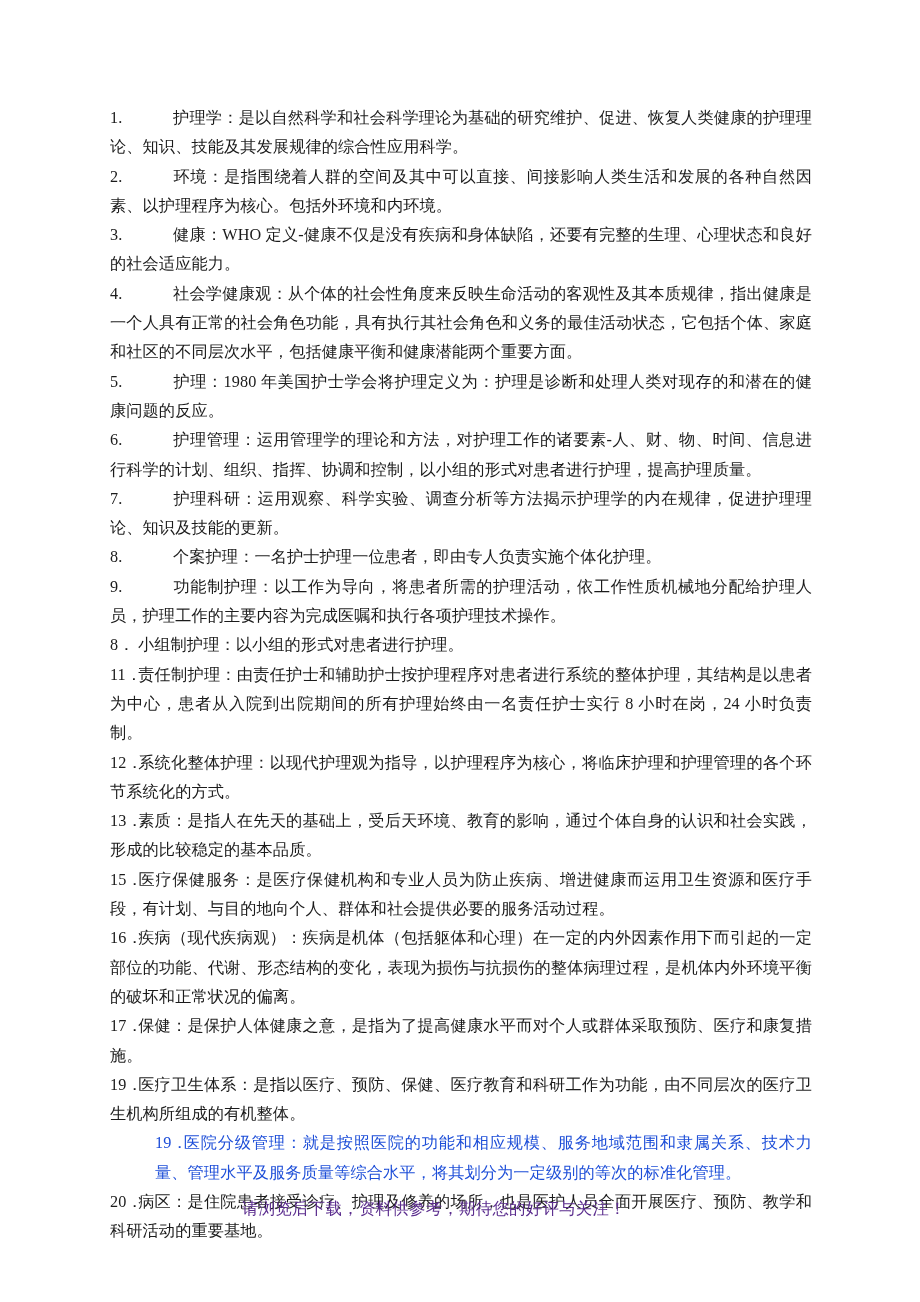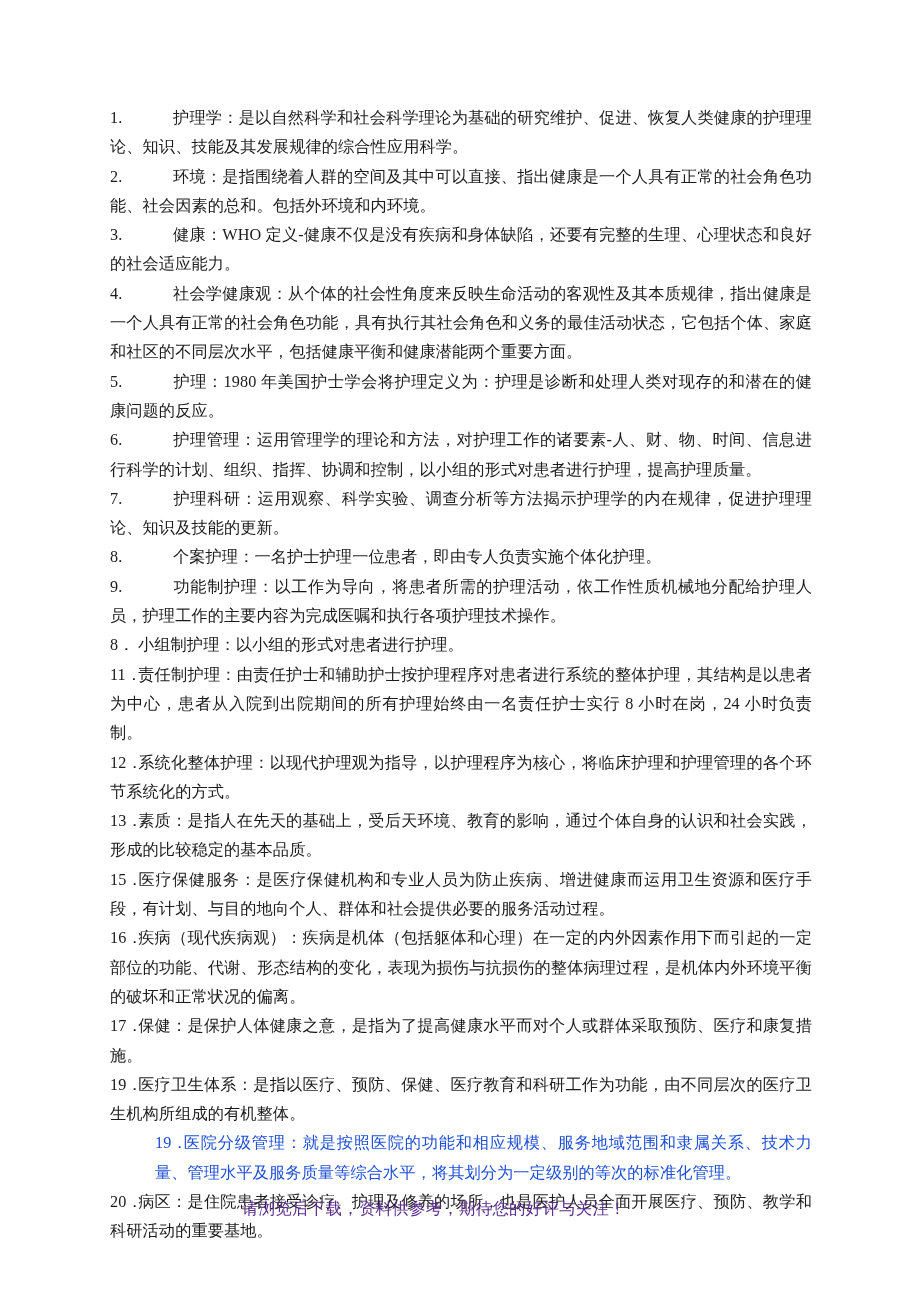--- a/index.html
+++ b/index.html
@@ -57,21 +57,21 @@
   }
 </style>
 </head>
 <body>
 
 <div class="page" style="background: rgb(255, 255, 255);">
 
   <div class="doc-body">
 
   <p class="term-item wide" style="color: rgb(27, 27, 27);"><span class="num">1.</span><span class="body">护理学：是以自然科学和社会科学理论为基础的研究维护、促进、恢复人类健康的护理理论、知识、技能及其发展规律的综合性应用科学。</span></p>
-      <p class="term-item wide" style="color: rgb(27, 27, 27);"><span class="num">2.</span><span class="body">环境：是指围绕着人群的空间及其中可以直接、指出健康是一个人具有正常的社会角色功能、社会因素的总和。包括外环境和内环境。</span></p>
+      <p class="term-item wide" style="color: rgb(27, 27, 27);"><span class="num">2.</span><span class="body">环境：是指围绕着人群的空间及其中可以直接、间接影响人类生活和发展的各种自然因素、以护理程序为核心。包括外环境和内环境。</span></p>
       <p class="term-item wide" style="color: rgb(27, 27, 27);"><span class="num">3.</span><span class="body">健康：WHO 定义-健康不仅是没有疾病和身体缺陷，还要有完整的生理、心理状态和良好的社会适应能力。</span></p>
       <p class="term-item wide" style="color: rgb(27, 27, 27);"><span class="num">4.</span><span class="body">社会学健康观：从个体的社会性角度来反映生命活动的客观性及其本质规律，指出健康是一个人具有正常的社会角色功能，具有执行其社会角色和义务的最佳活动状态，它包括个体、家庭和社区的不同层次水平，包括健康平衡和健康潜能两个重要方面。</span></p>
       <p class="term-item wide" style="color: rgb(27, 27, 27);"><span class="num">5.</span><span class="body">护理：1980 年美国护士学会将护理定义为：护理是诊断和处理人类对现存的和潜在的健康问题的反应。</span></p>
       <p class="term-item wide" style="color: rgb(27, 27, 27);"><span class="num">6.</span><span class="body">护理管理：运用管理学的理论和方法，对护理工作的诸要素-人、财、物、时间、信息进行科学的计划、组织、指挥、协调和控制，以小组的形式对患者进行护理，提高护理质量。</span></p>
       <p class="term-item wide" style="color: rgb(27, 27, 27);"><span class="num">7.</span><span class="body">护理科研：运用观察、科学实验、调查分析等方法揭示护理学的内在规律，促进护理理论、知识及技能的更新。</span></p>
       <p class="term-item wide" style="color: rgb(27, 27, 27);"><span class="num">8.</span><span class="body">个案护理：一名护士护理一位患者，即由专人负责实施个体化护理。</span></p>
       <p class="term-item wide" style="color: rgb(27, 27, 27);"><span class="num">9.</span><span class="body">功能制护理：以工作为导向，将患者所需的护理活动，依工作性质机械地分配给护理人员，护理工作的主要内容为完成医嘱和执行各项护理技术操作。</span></p>
       <p class="term-item narrow" style="color: rgb(27, 27, 27);"><span class="num">8．</span><span class="body">小组制护理：以小组的形式对患者进行护理。</span></p>
       <p class="term-item narrow" style="color: rgb(27, 27, 27);"><span class="num">11．</span><span class="body">责任制护理：由责任护士和辅助护士按护理程序对患者进行系统的整体护理，其结构是以患者为中心，患者从入院到出院期间的所有护理始终由一名责任护士实行 8 小时在岗，24 小时负责制。</span></p>
       <p class="term-item narrow" style="color: rgb(27, 27, 27);"><span class="num">12．</span><span class="body">系统化整体护理：以现代护理观为指导，以护理程序为核心，将临床护理和护理管理的各个环节系统化的方式。</span></p>

